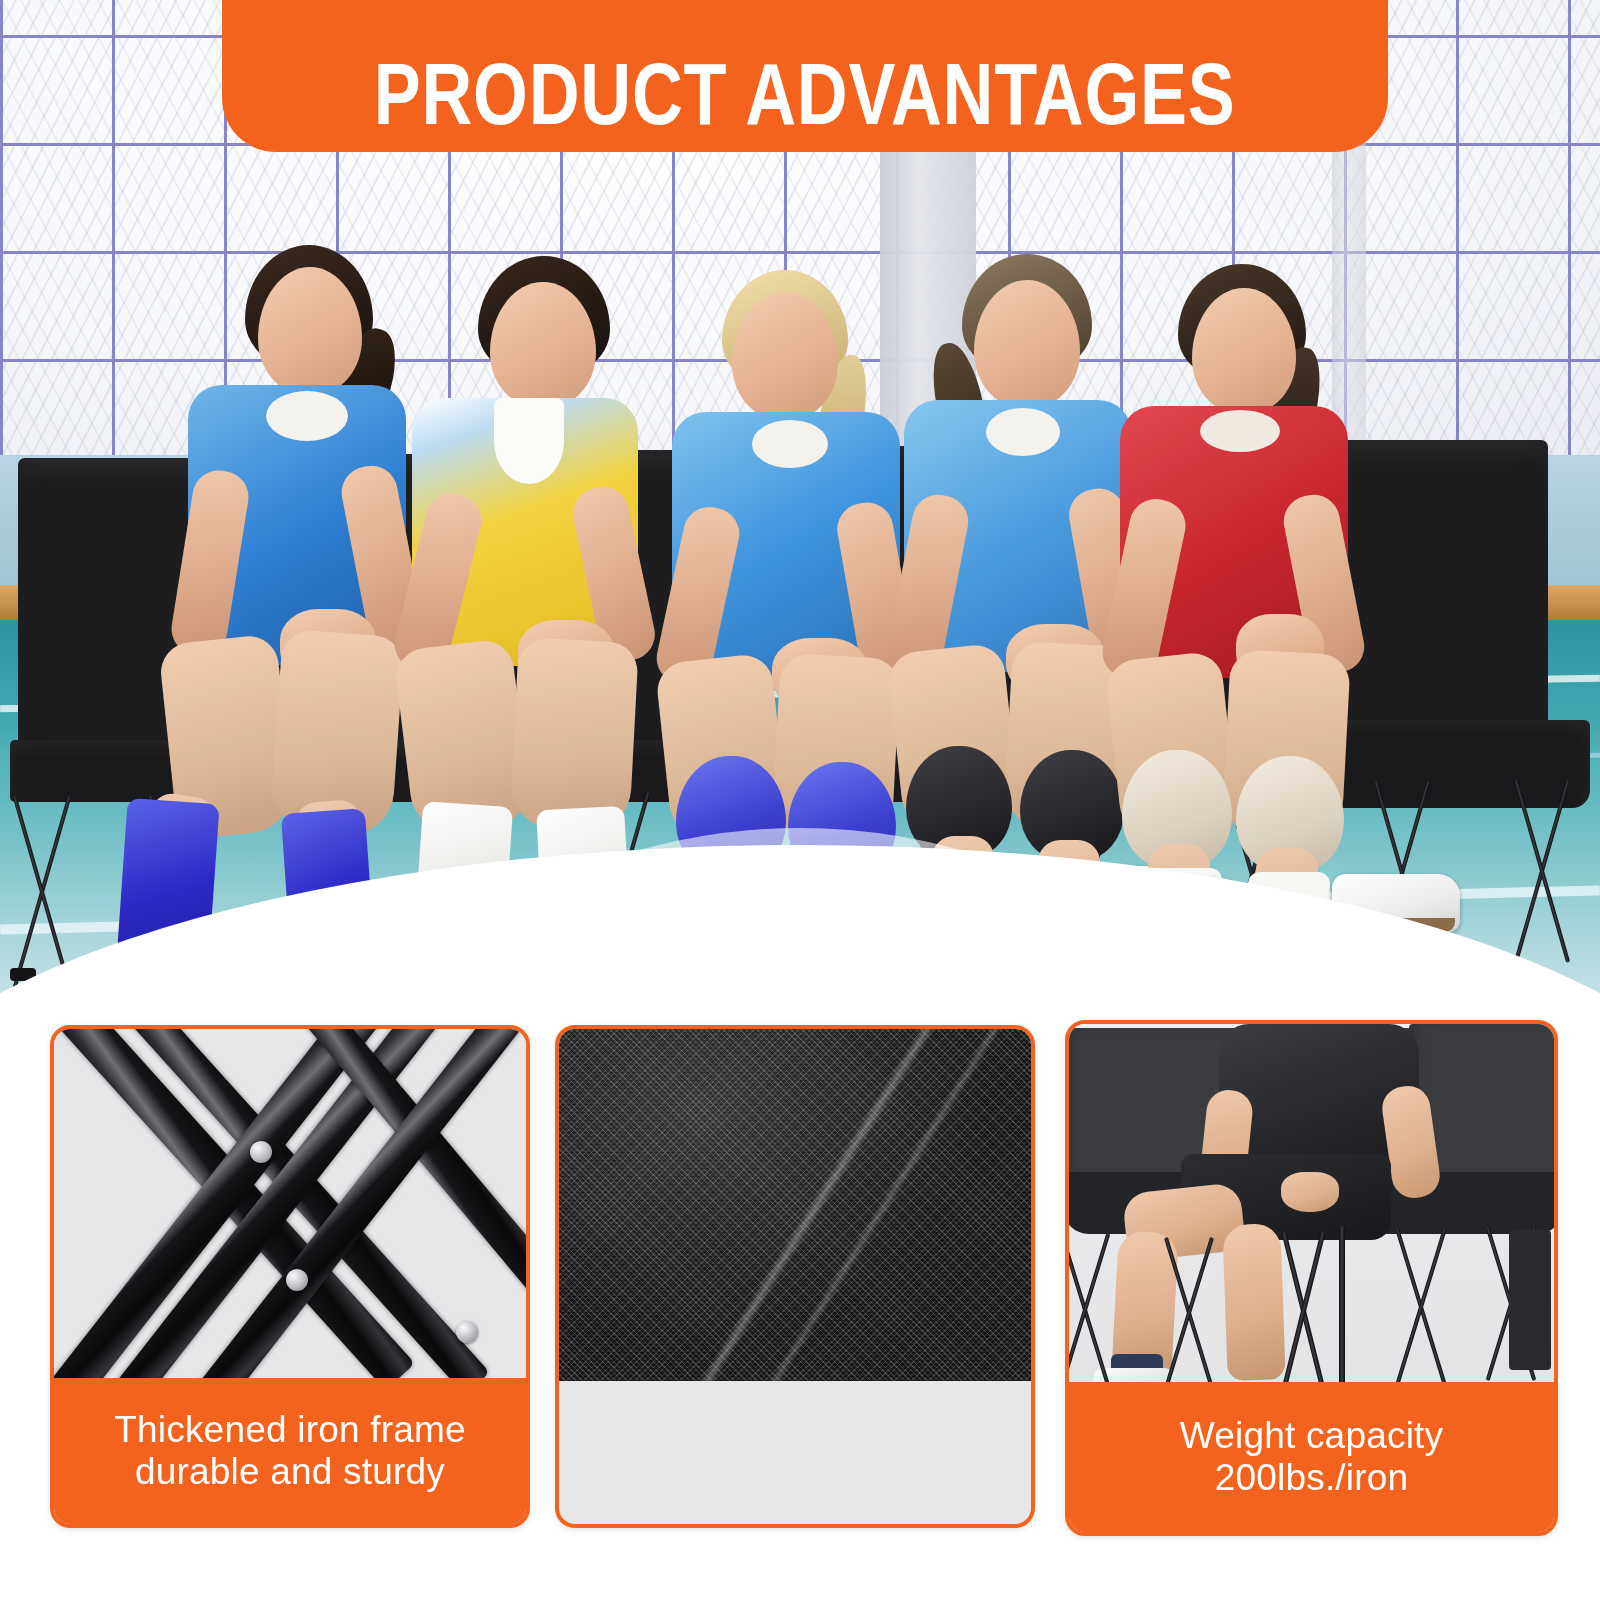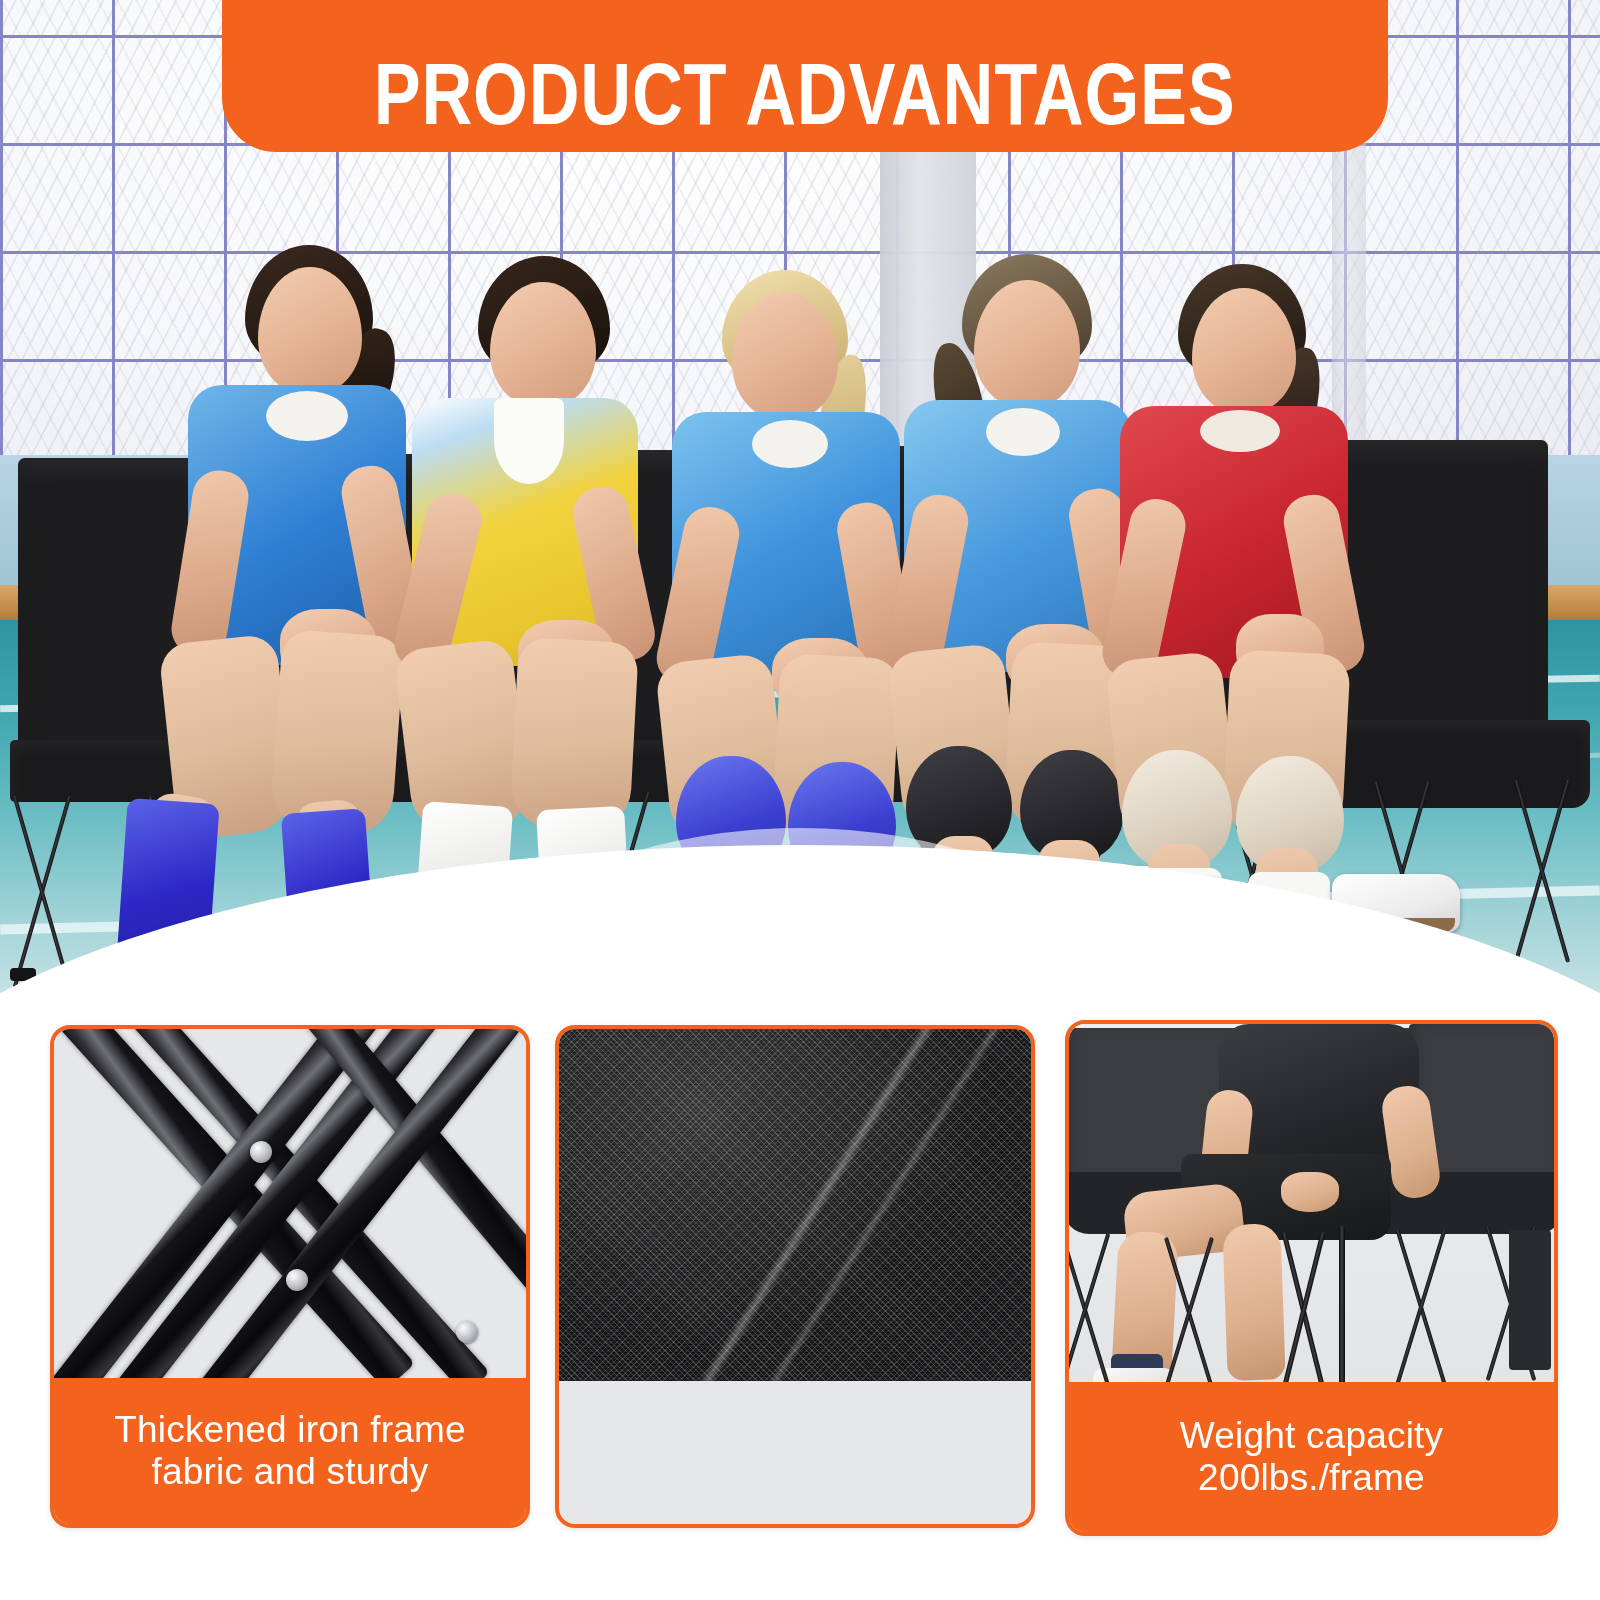--- a/index.html
+++ b/index.html
@@ -306,21 +306,21 @@
         <div class="tube" style="left:318px;top:-60px;width:40px;height:560px;transform:rotate(38deg);transform-origin:top left;"></div>
         <div class="tube" style="left:388px;top:-64px;width:34px;height:560px;transform:rotate(38deg);transform-origin:top left;"></div>
         <div class="tube" style="left:196px;top:-70px;width:34px;height:520px;transform:rotate(-40deg);transform-origin:top left;"></div>
         <div class="tube" style="left:462px;top:-52px;width:36px;height:520px;transform:rotate(38deg);transform-origin:top left;"></div>
         <div class="rivet" style="left:196px;top:112px;"></div>
         <div class="rivet" style="left:232px;top:240px;"></div>
         <div class="rivet" style="left:402px;top:292px;"></div>
       </div>
       <div class="card-cap">
         <span>Thickened iron frame</span>
-        <span>fabric and sturdy</span>
+        <span>durable and sturdy</span>
       </div>
     </div>
 
     <div class="card" style="left:555px;top:1025px;width:472px;height:495px;">
       <div class="card-photo">
         <div class="weave"></div>
       </div>
     </div>
 
     <div class="card" style="left:1065px;top:1020px;width:485px;height:508px;">
@@ -348,21 +348,21 @@
         <div class="c3leg2" style="left:232px;top:206px;width:5px;height:162px;transform:rotate(14deg);"></div>
         <div class="c3leg2" style="left:270px;top:202px;width:6px;height:168px;"></div>
         <div class="c3leg2" style="left:350px;top:202px;width:4px;height:162px;transform:rotate(-17deg);"></div>
         <div class="c3leg2" style="left:350px;top:202px;width:4px;height:162px;transform:rotate(17deg);"></div>
         <div class="c3leg2" style="left:440px;top:200px;width:4px;height:160px;transform:rotate(-17deg);"></div>
         <div class="c3leg2" style="left:440px;top:200px;width:4px;height:160px;transform:rotate(17deg);"></div>
         <div class="c3pouch" style="left:440px;top:206px;width:42px;height:140px;"></div>
       </div>
       <div class="card-cap" style="height:150px;">
         <span>Weight capacity</span>
-        <span>200lbs./frame</span>
+        <span>200lbs./iron</span>
       </div>
     </div>
   </div>
 
   <div class="banner">
     <h1>PRODUCT ADVANTAGES</h1>
   </div>
 
 </div>
 

